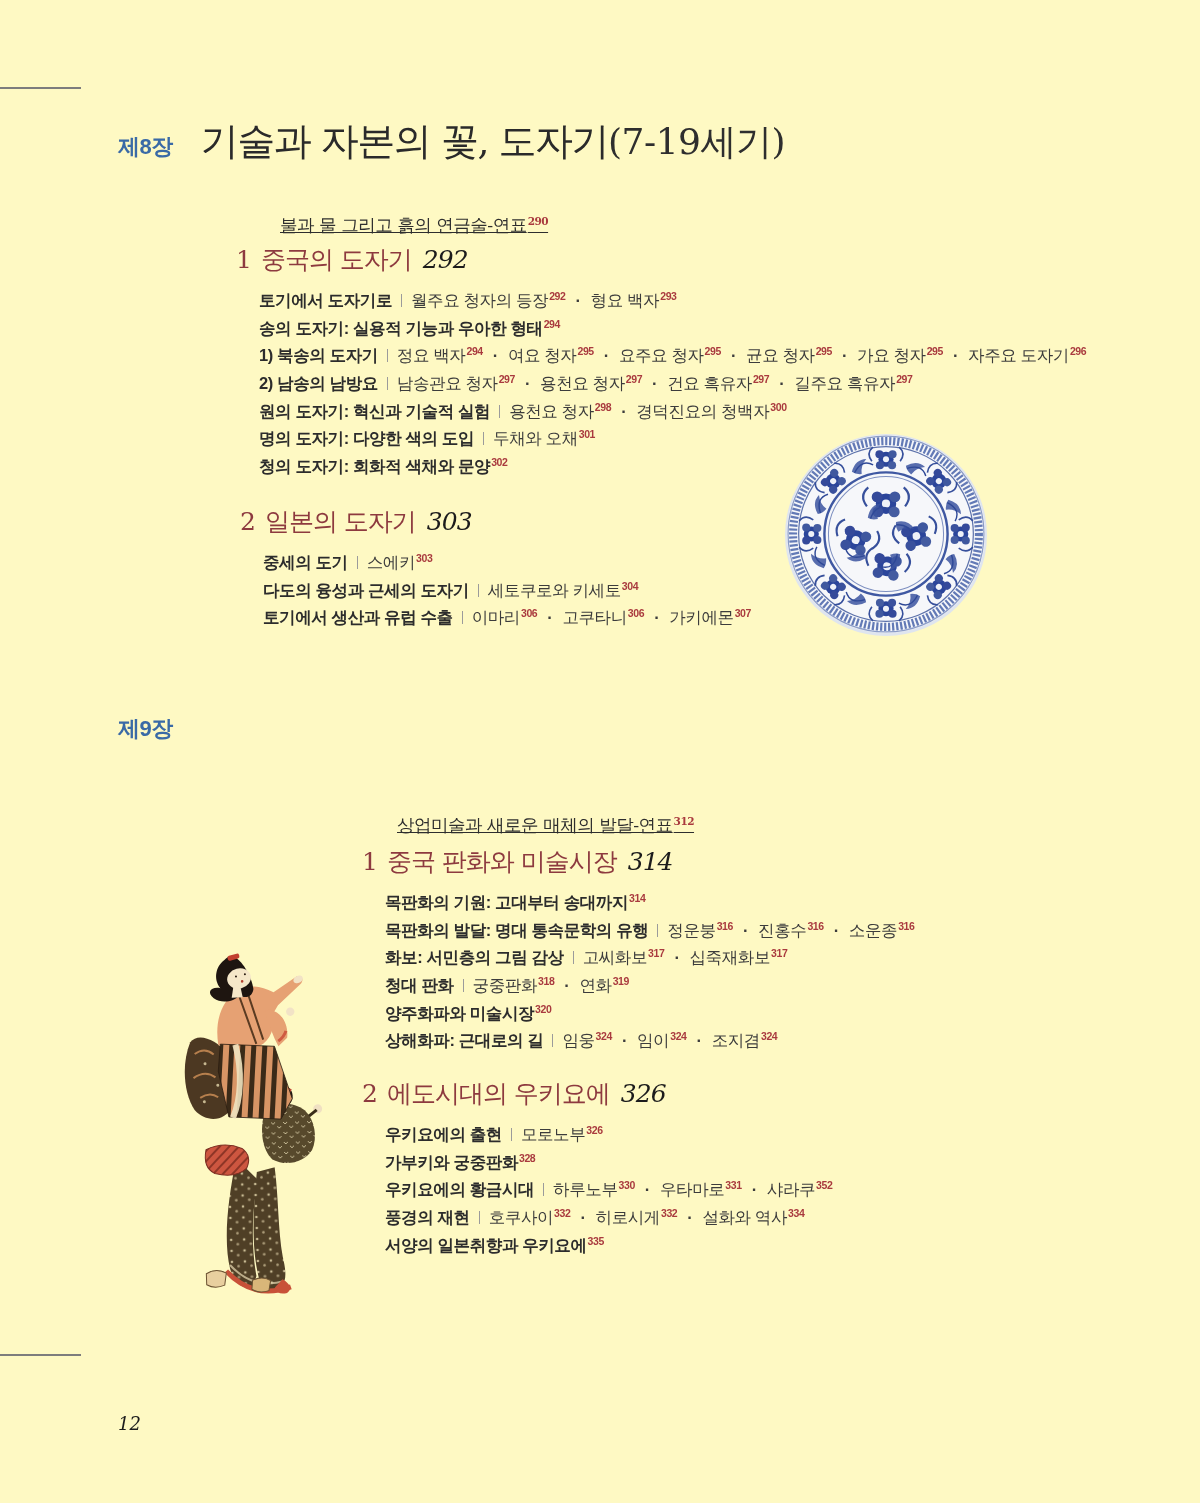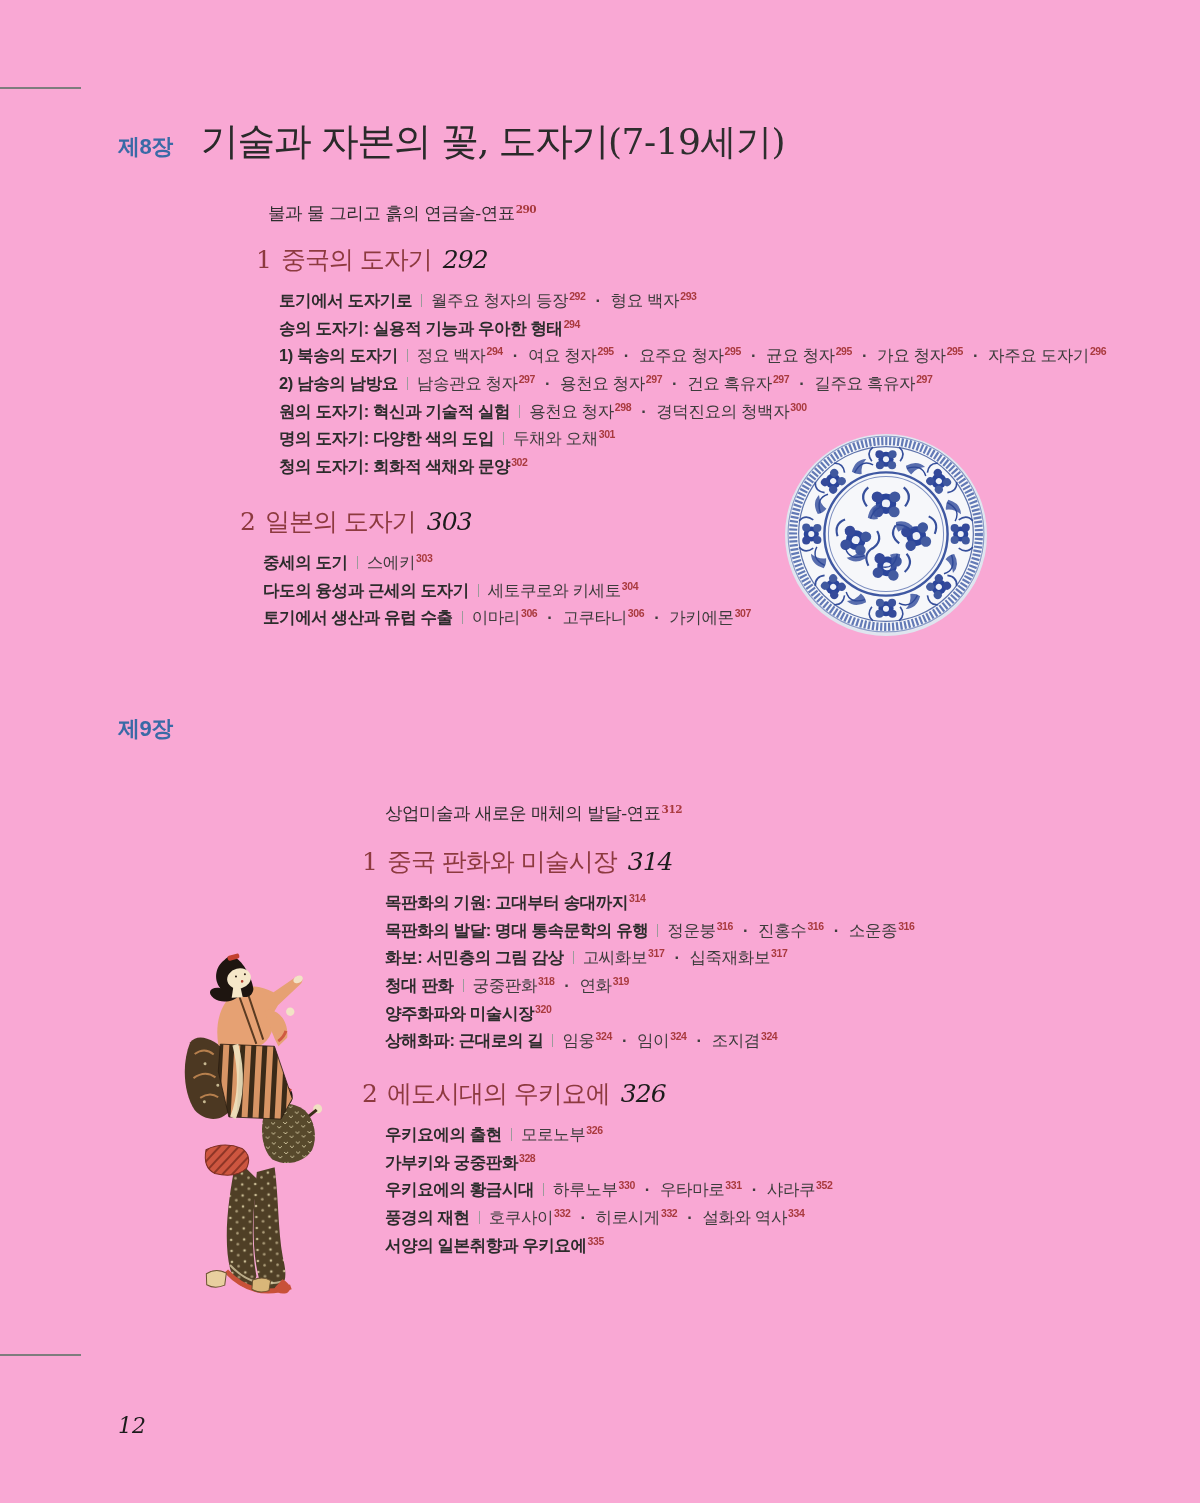--- a/index.html
+++ b/index.html
@@ -1,58 +1,58 @@
 <!DOCTYPE html>
 <html><head>
 <meta charset="utf-8">
 <style>
   html,body{margin:0;padding:0;background:#ffffff;}
-  .page{position:relative;width:1200px;height:1503px;background:#f9a8d4;overflow:hidden;
+  .page{position:relative;width:1200px;height:1503px;background:#fef9c3;overflow:hidden;
         font-family:"Liberation Sans","DejaVu Sans",sans-serif;}
 
   .rule{position:absolute;left:0;width:81px;height:2px;background:#7d7d7d;}
   .rule-top{top:87px;}
   .rule-bottom{top:1354px;}
 
   .chapter{position:absolute;inset:0;pointer-events:none;}
 
   .chapter-head{position:absolute;display:flex;align-items:baseline;white-space:nowrap;}
   .ch0 .chapter-head{top:116px;left:118px;}
   .ch1 .chapter-head{top:714px;left:118px;}
   .chapter-label{font-size:22px;font-weight:700;color:#3a6aa6;letter-spacing:-0.5px;margin-right:28px;}
   .chapter-title{margin:0;font-family:"DejaVu Serif","Liberation Serif",serif;font-weight:400;
                  font-size:38px;color:#2a2a2a;letter-spacing:-1.5px;}
   .chapter-period{font-size:36px;letter-spacing:-0.5px;color:#2e2e2e;}
 
-  .intro{position:absolute;margin:0;font-family:"DejaVu Serif","Liberation Serif",serif;
-         font-size:17.5px;color:#2e2e2e;letter-spacing:-0.5px;white-space:nowrap;}
+  .intro{position:absolute;margin:12px;font-family:"DejaVu Serif","Liberation Serif",serif;
+         font-size:17.5px;color:#2e2e2e;letter-spacing:-0.5px;white-space:nowrap;text-decoration:underline;}
   .ch0 .intro{top:201px;left:268px;}
   .ch1 .intro{top:801px;left:385px;}
 
   .tocsec{position:absolute;white-space:nowrap;}
-  .ch0 .sec0{top:243px;left:256px;}
+  .ch0 .sec0{top:243px;left:236px;}
   .ch0 .sec1{top:505px;left:240px;}
   .ch1 .sec0{top:845px;left:362px;}
   .ch1 .sec1{top:1077px;left:362px;}
 
   .sec-head{margin:0;font-family:"DejaVu Serif","Liberation Serif",serif;font-weight:500;
             font-size:25px;color:#8d3a3f;letter-spacing:-1px;}
   .sec-num{margin-right:10px;}
   .sec-page{font-style:italic;color:#1c1c1c;margin-left:11px;font-weight:400;}
 
   .items{list-style:none;margin:14px 0 0 0;padding:0 0 0 23px;}
   .item{height:27.7px;font-size:16.5px;letter-spacing:-0.4px;color:#2c2c2c;}
   .lead{font-weight:700;color:#2c2c2c;margin-top:20px;}
   .seg{font-weight:500;color:#3c3c3c;margin-top:47px;}
   .sup{font-size:10.5px;font-weight:700;color:#a93a3e;position:relative;top:-6px;margin-left:1px;}
   .divider{display:inline-block;width:1px;height:13px;background:#9b9b9b;margin:0 9px;vertical-align:-1px;}
   .dot{font-weight:700;color:#3c3c3c;margin:0 10px;}
 
   .page-number{position:absolute;left:118px;top:1413px;font-family:"DejaVu Serif","Liberation Serif",serif;
-               font-style:italic;font-size:22px;color:#1c1c1c;}
+               font-style:italic;font-size:18px;color:#1c1c1c;}
 
   .plate{position:absolute;left:783px;top:430px;}
   .figure{position:absolute;left:184px;top:950px;}
 </style>
 </head>
 <body>
 
 <div class="page">
 
   <div class="rule rule-top"></div>

